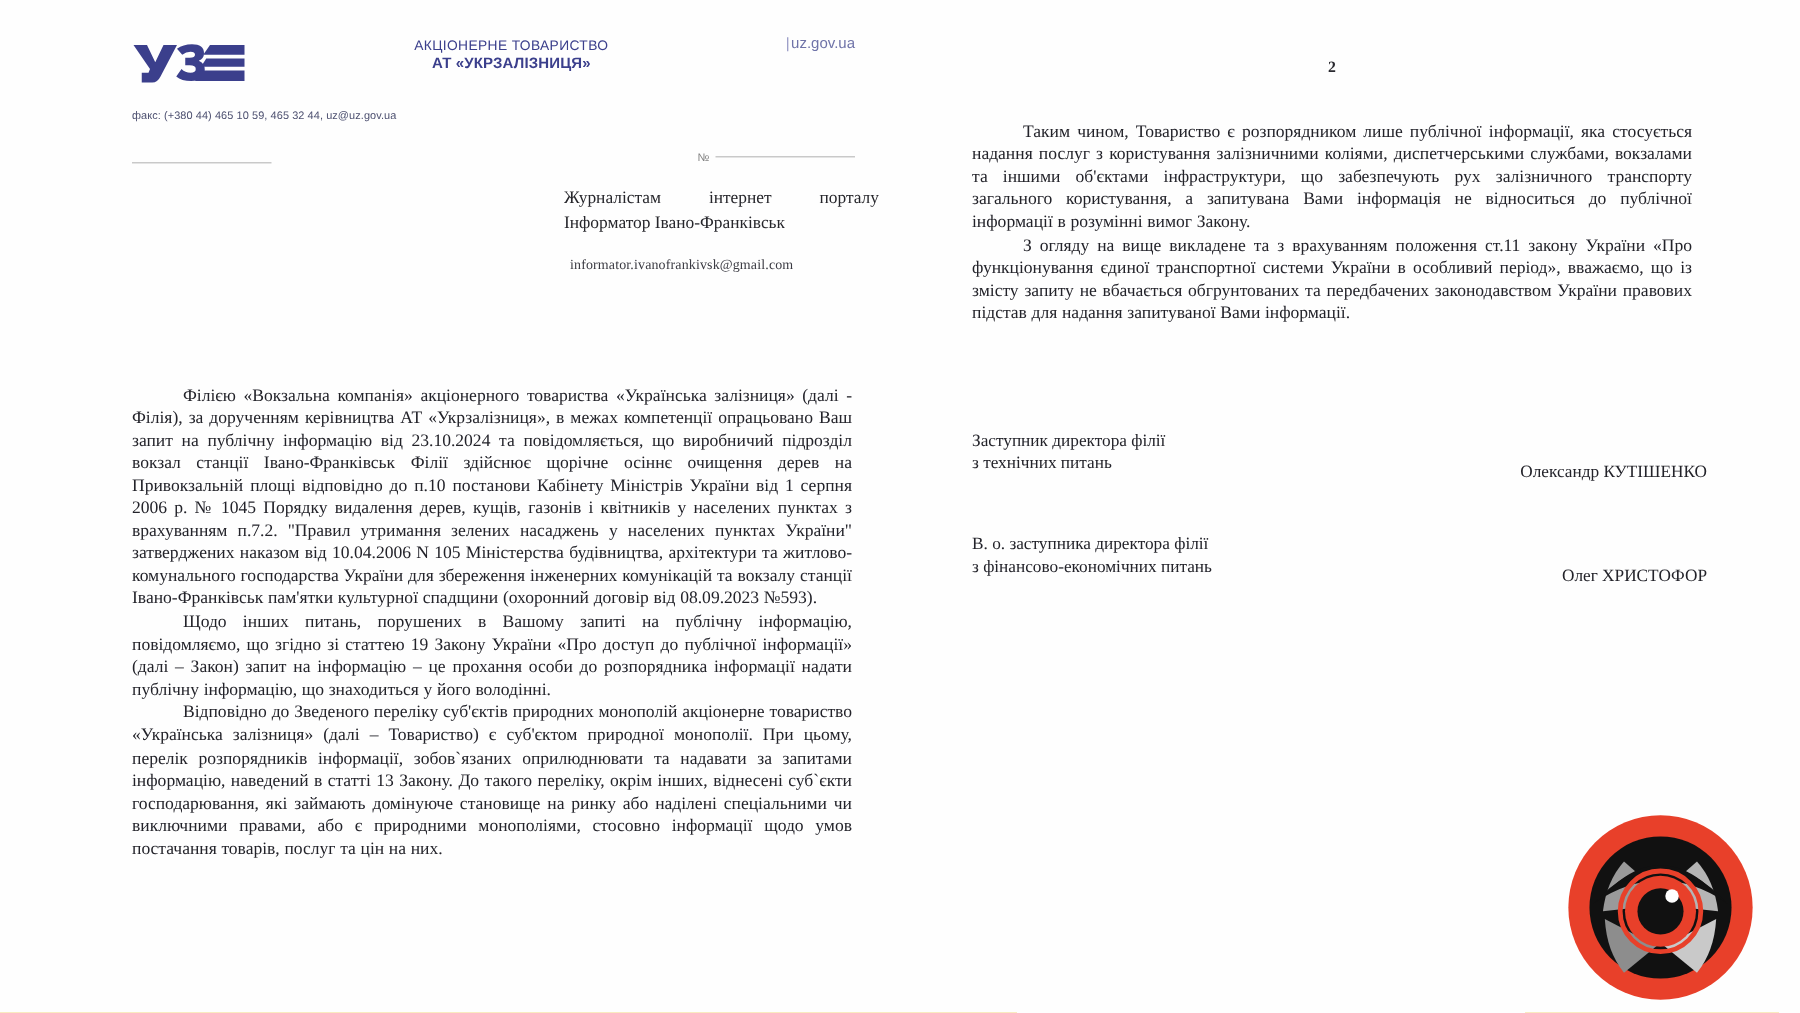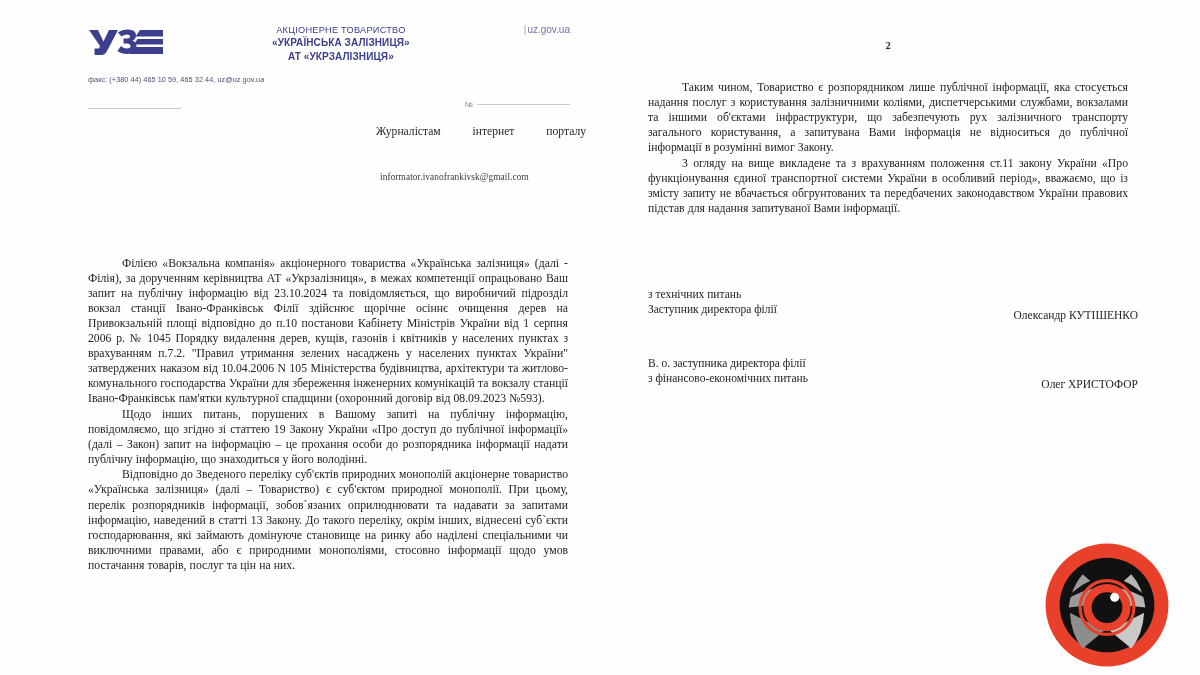--- a/index.html
+++ b/index.html
@@ -227,21 +227,20 @@
                    Q71 45 78 45 Q85 45 85 40 Q85 35 77 35 L71 35 L71 25 L77 25 Q84 25 84 21 Q84 17 78 17
                    Q72 17 67 21 Z" fill="#3b3f8c"></path>
 
           <path d="M104 8 L150 8 L150 21 L95 21 Z" fill="#3b3f8c"></path>
           <path d="M99 26 L150 26 L150 37 L92 37 Z" fill="#3b3f8c"></path>
           <path d="M92 42 L150 42 L150 56 L84 56 Z" fill="#3b3f8c"></path>
         </svg>
 
         <div class="org-block">
           <div class="org-l1">АКЦІОНЕРНЕ ТОВАРИСТВО</div>
-          <div class="org-l2">«УКРАЇНСЬКА ЗАЛІЗНИЦЯ»</div>
           <div class="org-l3">АТ «УКРЗАЛІЗНИЦЯ»</div>
         </div>
 
         <div class="site-url"><span class="bar">|</span><span>uz.gov.ua</span></div>
       </div>
 
       <div class="addr">
         <div>факс: (+380 44) 465 10 59, 465 32 44, uz@uz.gov.ua</div>
       </div>
     </div>
@@ -249,20 +248,21 @@
     <div class="ref-row">
       <div class="rule-left"></div>
       <div class="ref-no">
         <span class="nlabel">№</span>
         <span class="rule-right"></span>
       </div>
     </div>
 
     <div class="addressee">
       <div>Журналістам інтернет порталу</div>
+      <div class="line2">Інформатор Івано-Франківськ</div>
     </div>
     <div class="email">informator.ivanofrankivsk@gmail.com</div>
 
 
     <div class="body-left">
       <p class="para">Філією «Вокзальна компанія» акціонерного товариства «Українська залізниця» (далі - Філія), за дорученням керівництва АТ «Укрзалізниця», в межах компетенції опрацьовано Ваш запит на публічну інформацію від 23.10.2024 та повідомляється, що виробничий підрозділ вокзал станції Івано-Франківськ Філії здійснює щорічне осіннє очищення дерев на Привокзальній площі відповідно до п.10 постанови Кабінету Міністрів України від 1 серпня 2006 р. № 1045 Порядку видалення дерев, кущів, газонів і квітників у населених пунктах з врахуванням п.7.2. "Правил утримання зелених насаджень у населених пунктах України" затверджених наказом від 10.04.2006 N 105 Міністерства будівництва, архітектури та житлово-комунального господарства України для збереження інженерних комунікацій та вокзалу станції Івано-Франківськ пам'ятки культурної спадщини (охоронний договір від 08.09.2023 №593).</p>
       <p class="para">Щодо інших питань, порушених в Вашому запиті на публічну інформацію, повідомляємо, що згідно зі статтею 19 Закону України «Про доступ до публічної інформації» (далі – Закон) запит на інформацію – це прохання особи до розпорядника інформації надати публічну інформацію, що знаходиться у його володінні.</p>
       <p class="para">Відповідно до Зведеного переліку суб'єктів природних монополій акціонерне товариство «Українська залізниця» (далі – Товариство) є суб'єктом природної монополії. При цьому, перелік розпорядників інформації, зобов`язаних оприлюднювати та надавати за запитами інформацію, наведений в статті 13 Закону. До такого переліку, окрім інших, віднесені суб`єкти господарювання, які займають домінуюче становище на ринку або наділені спеціальними чи виключними правами, або є природними монополіями, стосовно інформації щодо умов постачання товарів, послуг та цін на них.</p>
     </div>
   </div>
@@ -272,22 +272,22 @@
   <div class="page-num">2</div>
 
   <div class="body-right">
     <p class="para">Таким чином, Товариство є розпорядником лише публічної інформації, яка стосується надання послуг з користування залізничними коліями, диспетчерськими службами, вокзалами та іншими об'єктами інфраструктури, що забезпечують рух залізничного транспорту загального користування, а запитувана Вами інформація не відноситься до публічної інформації в розумінні вимог Закону.</p>
     <p class="para">З огляду на вище викладене та з врахуванням положення ст.11 закону України «Про функціонування єдиної транспортної системи України в особливий період», вважаємо, що із змісту запиту не вбачається обгрунтованих та передбачених законодавством України правових підстав для надання запитуваної Вами інформації.</p>
   </div>
 
   <div class="signatures">
     <div class="sig-block">
       <div class="sig-title">
+        <div>Заступник директора філії</div>
         <div>з технічних питань</div>
-        <div>Заступник директора філії</div>
       </div>
       <div class="sig-name">Олександр КУТІШЕНКО</div>
     </div>
 
     <div class="sig-block">
       <div class="sig-title">
         <div>В. о. заступника директора філії</div>
         <div>з фінансово-економічних питань</div>
       </div>
       <div class="sig-name">Олег ХРИСТОФОР</div>

